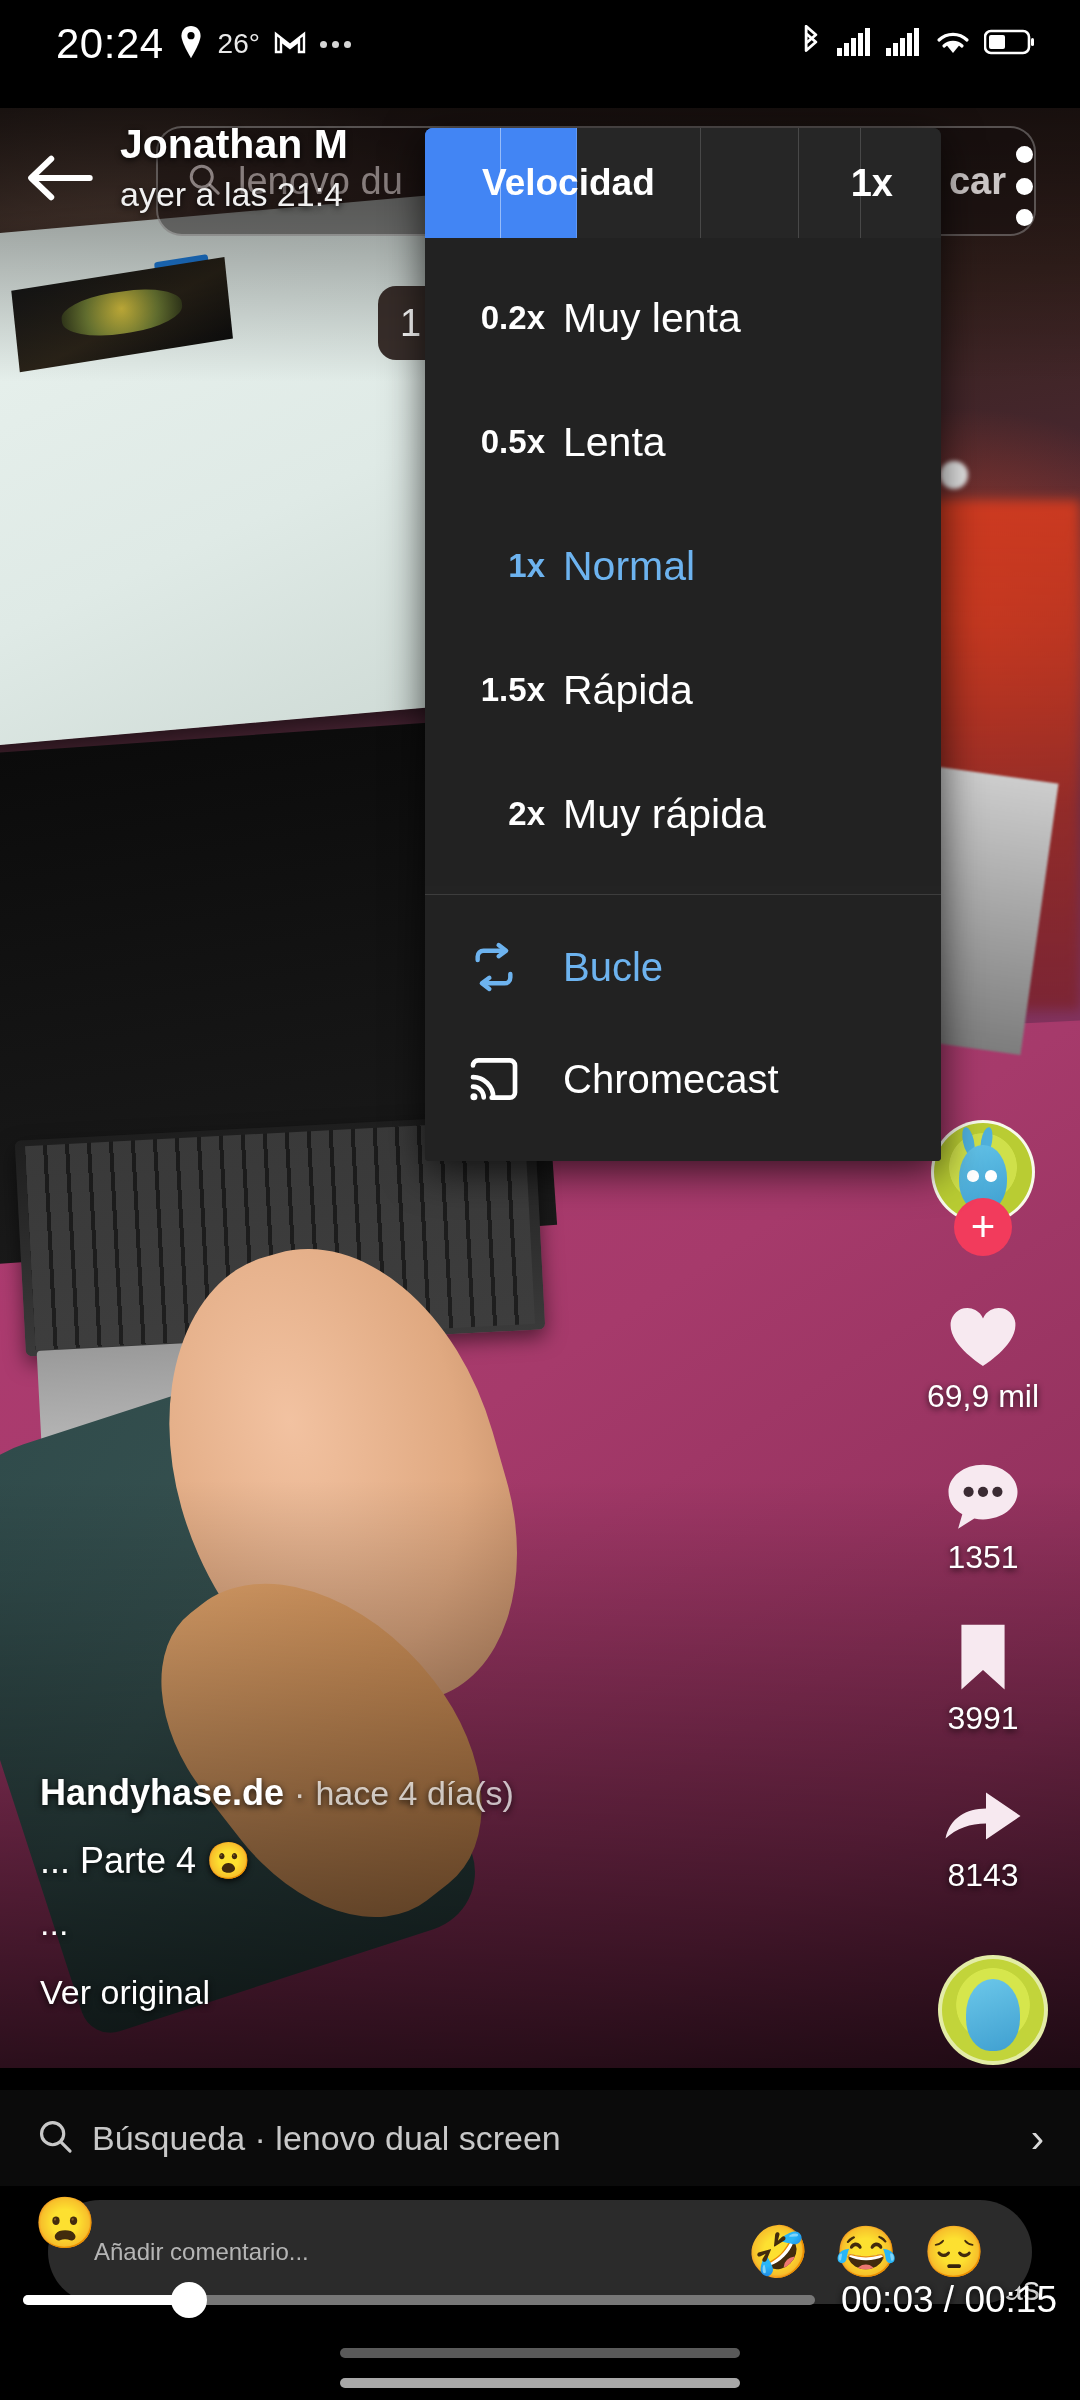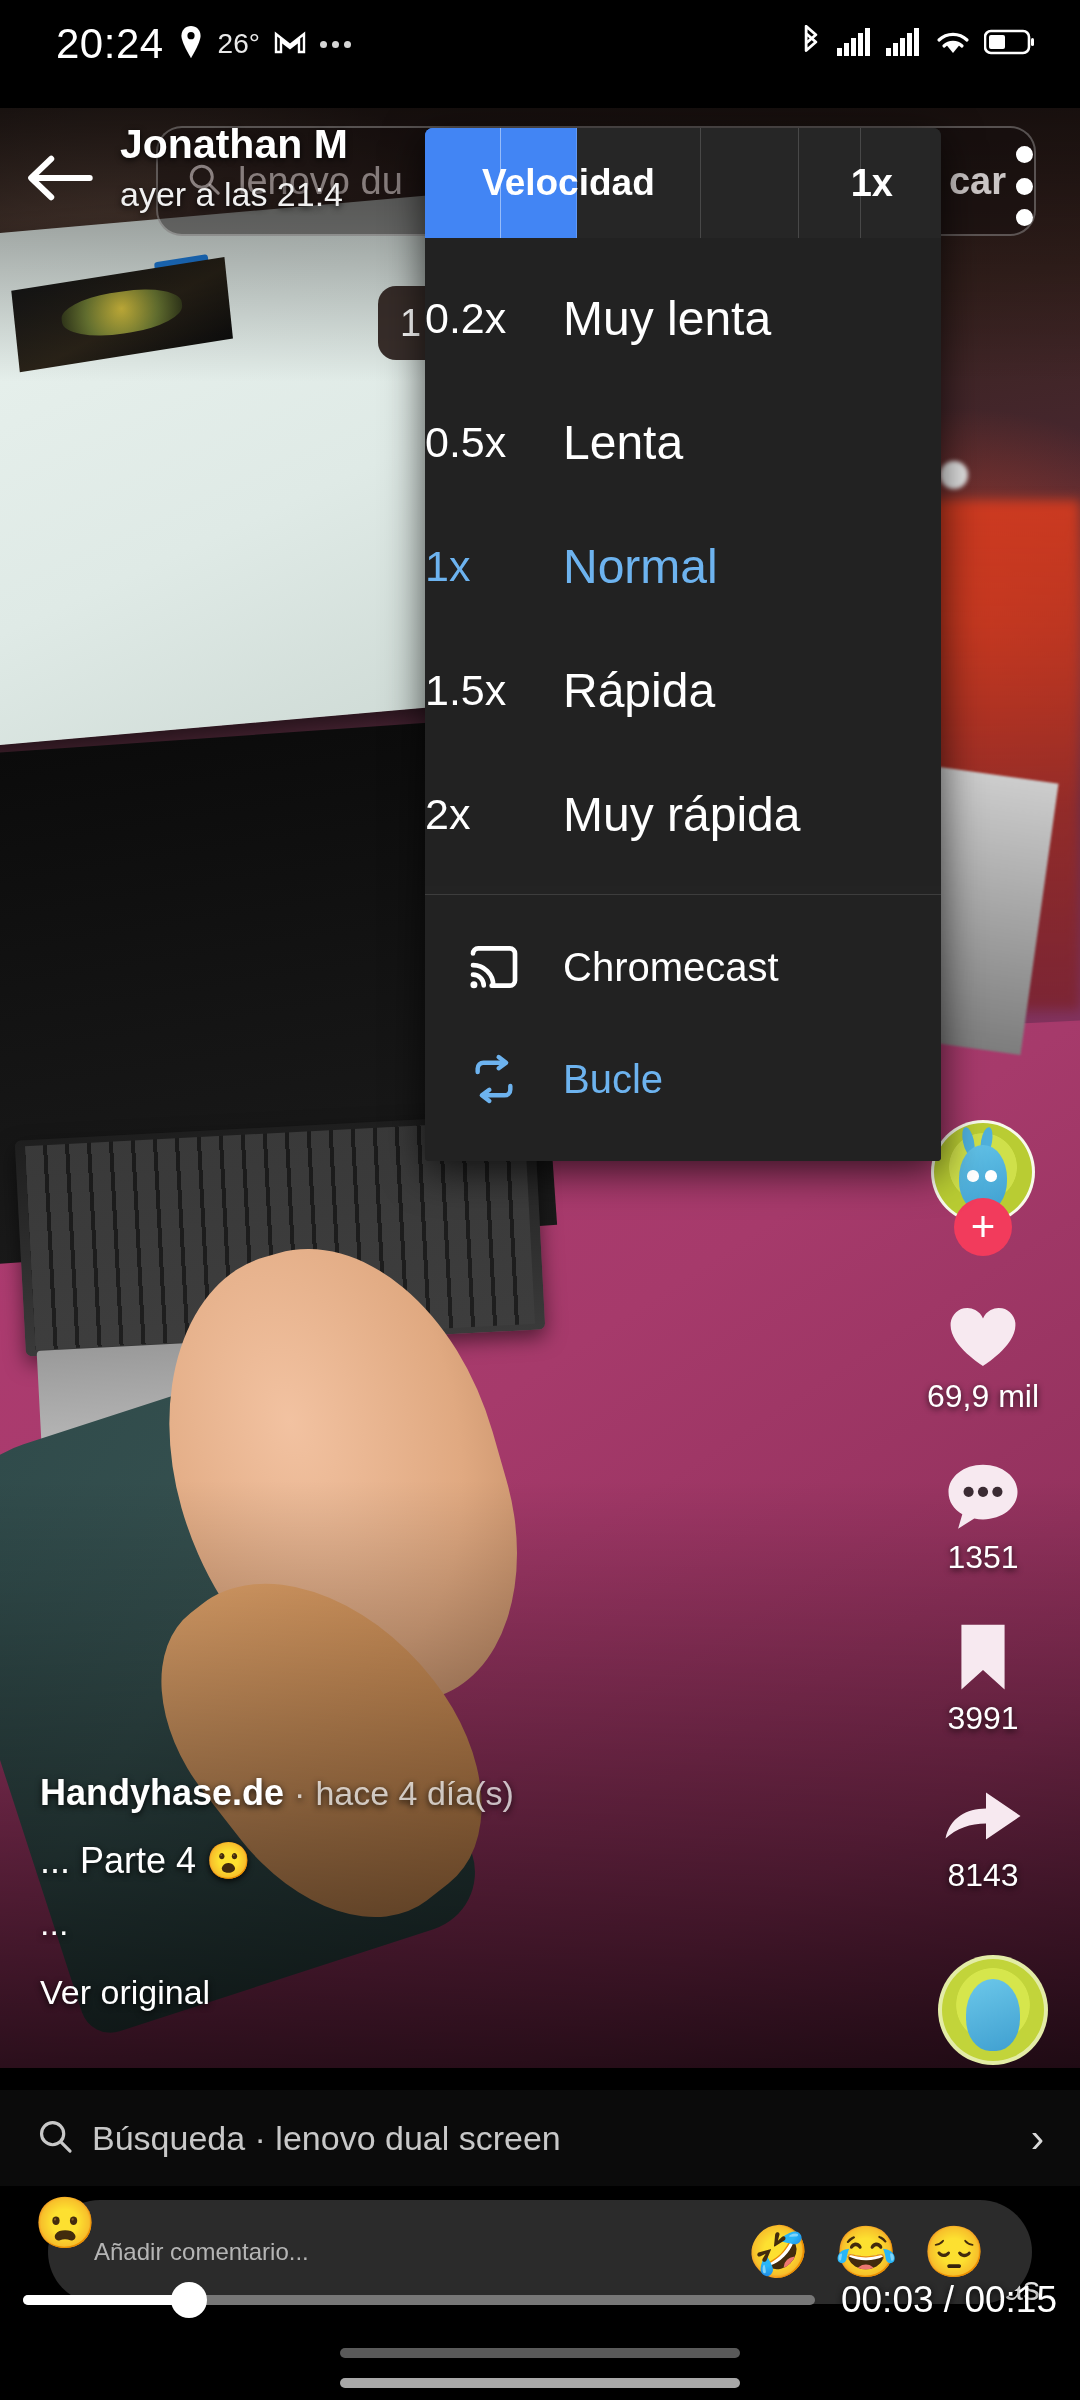--- a/index.html
+++ b/index.html
@@ -95,22 +95,22 @@
   .ph-hl2{ position:absolute; left:0; top:0; width:152px; height:110px;
     background:#4285f4; border-right:1px solid rgba(255,255,255,.45); }
   .ph-label{ position:relative; z-index:2; color:#fff; font-size:37px; font-weight:700; padding-left:57px; white-space:nowrap; }
   .ph-seps{ position:absolute; inset:0; display:flex; }
   .ph-seps span{ border-right:1px solid rgba(255,255,255,.16); height:110px; display:block; }
   .ph-val{ position:absolute; right:48px; top:0; height:110px; display:flex; align-items:center;
     color:#fff; font-size:38px; font-weight:700; z-index:2; }
 
   .popup-body{ padding:18px 0 10px; background:#222222; }
   .menu-item{ display:flex; align-items:center; height:124px; padding:0 0 0 0; }
-  .mi-left{ width:138px; text-align:left; padding-right:18px; color:#fff; font-size:43px; font-weight:400; }
-  .mi-label{ color:#fff; font-size:48px; font-weight:400; }
+  .mi-left{ width:138px; text-align:right; padding-right:18px; color:#fff; font-size:33px; font-weight:700; }
+  .mi-label{ color:#fff; font-size:41px; font-weight:400; }
   .menu-item.active .mi-left, .menu-item.active .mi-label{ color:#6db3ef; }
   .popup-sep{ height:1px; background:rgba(255,255,255,.12); margin:8px 0 0; }
   .popup-body2{ padding:16px 0 26px; background:#222222; }
   .menu-item2{ display:flex; align-items:center; height:112px; }
   .mi2-ico{ width:138px; display:flex; align-items:center; justify-content:center; }
   .mi2-label{ font-size:40px; }
   .mi2-label.blue{ color:#6db3ef; }
   .mi2-label.white{ color:#fff; }
 
   
@@ -327,41 +327,41 @@
         <div class="mi-left">2x</div>
         <div class="mi-label">Muy rápida</div>
       </div>
     </div>
 
     <div class="popup-sep"></div>
 
     <div class="popup-body2">
       <div class="menu-item2">
         <div class="mi2-ico">
+          <svg width="56" height="56" viewBox="0 0 24 24">
+              <path d="M5 9V7.5A2.5 2.5 0 0 1 7.5 5H16" fill="none" stroke="#6db3ef" stroke-width="1.9" stroke-linecap="round"></path>
+              <path d="M14 2.6L17.2 5 14 7.4" fill="none" stroke="#6db3ef" stroke-width="1.9" stroke-linecap="round" stroke-linejoin="round"></path>
+              <path d="M19 15v1.5A2.5 2.5 0 0 1 16.5 19H8" fill="none" stroke="#6db3ef" stroke-width="1.9" stroke-linecap="round"></path>
+              <path d="M10 21.4L6.8 19 10 16.6" fill="none" stroke="#6db3ef" stroke-width="1.9" stroke-linecap="round" stroke-linejoin="round"></path>
+            </svg>
+        </div>
+        <div class="mi2-label blue">Bucle</div>
+      </div>
+      <div class="menu-item2">
+        <div class="mi2-ico">
           <svg width="56" height="52" viewBox="0 0 24 22">
               <path d="M3 5.2A2.2 2.2 0 0 1 5.2 3h13.6A2.2 2.2 0 0 1 21 5.2v11.6a2.2 2.2 0 0 1-2.2 2.2H11" fill="none" stroke="#fff" stroke-width="2" stroke-linecap="round"></path>
               <path d="M3 19a0 0 0 0 0 0 0" stroke="#fff"></path>
               <circle cx="3.4" cy="18.6" r="1.5" fill="#fff"></circle>
               <path d="M3 14.3a4.6 4.6 0 0 1 4.6 4.6" fill="none" stroke="#fff" stroke-width="2" stroke-linecap="round"></path>
               <path d="M3 10.2a8.7 8.7 0 0 1 8.7 8.7" fill="none" stroke="#fff" stroke-width="2" stroke-linecap="round"></path>
             </svg>
         </div>
         <div class="mi2-label white">Chromecast</div>
       </div>
-      <div class="menu-item2">
-        <div class="mi2-ico">
-          <svg width="56" height="56" viewBox="0 0 24 24">
-              <path d="M5 9V7.5A2.5 2.5 0 0 1 7.5 5H16" fill="none" stroke="#6db3ef" stroke-width="1.9" stroke-linecap="round"></path>
-              <path d="M14 2.6L17.2 5 14 7.4" fill="none" stroke="#6db3ef" stroke-width="1.9" stroke-linecap="round" stroke-linejoin="round"></path>
-              <path d="M19 15v1.5A2.5 2.5 0 0 1 16.5 19H8" fill="none" stroke="#6db3ef" stroke-width="1.9" stroke-linecap="round"></path>
-              <path d="M10 21.4L6.8 19 10 16.6" fill="none" stroke="#6db3ef" stroke-width="1.9" stroke-linecap="round" stroke-linejoin="round"></path>
-            </svg>
-        </div>
-        <div class="mi2-label blue">Bucle</div>
-      </div>
     </div>
   </div>
 
   <div class="rail">
     <div class="avatar">
       <span class="ear1"></span>
       <span class="ear2"></span>
       <span class="bunny"></span>
       <span class="eye1"></span>
       <span class="eye2"></span>

